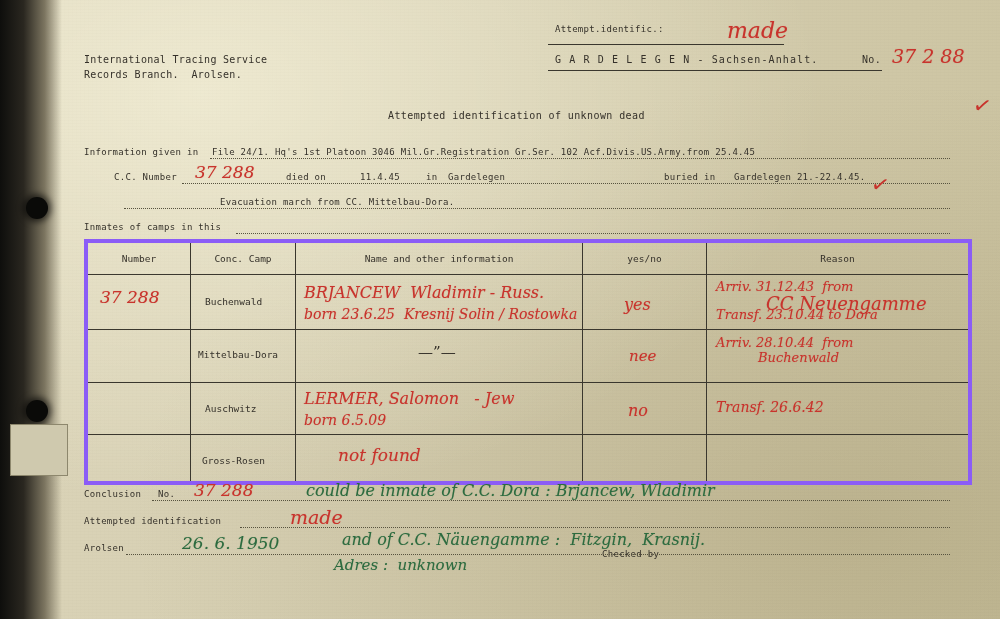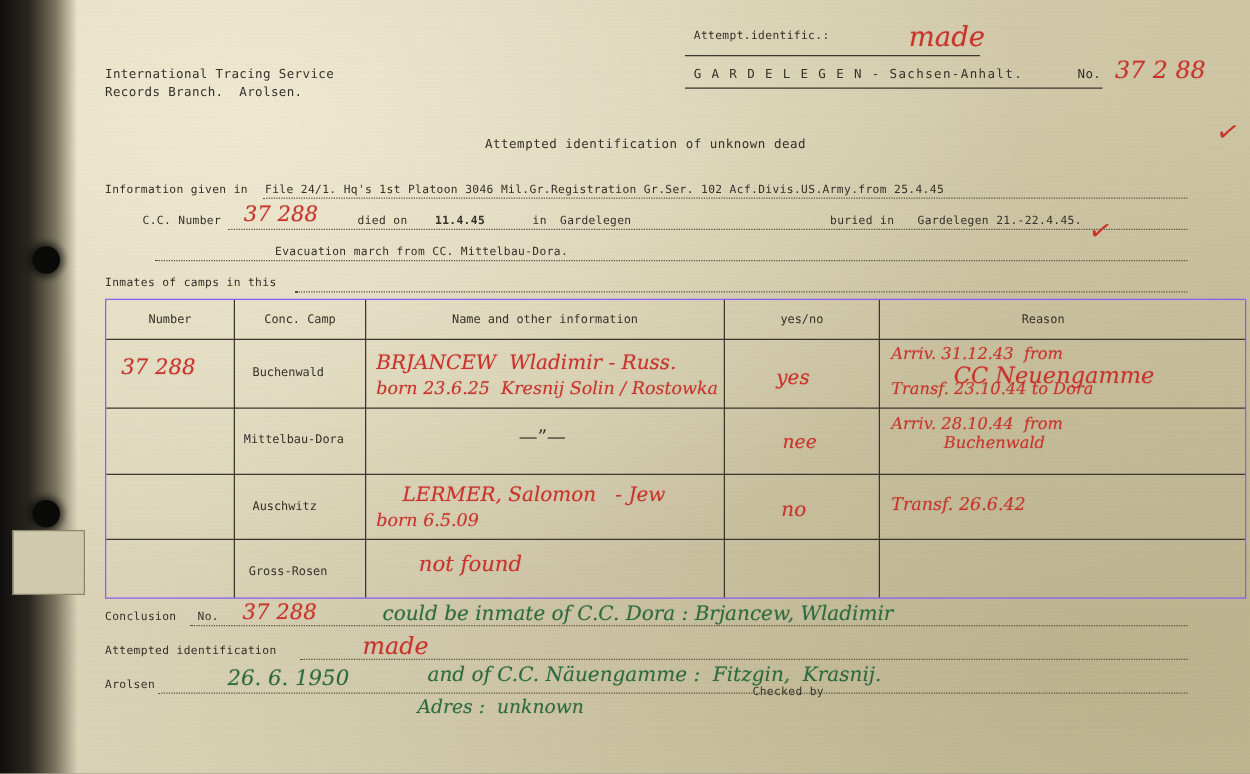--- a/index.html
+++ b/index.html
@@ -103,22 +103,21 @@
     border-bottom: 1px solid #3a372e;
   }
 
   
   .table {
     position: absolute;
     left: 22px;
     top: 231px;
     width: 880px;
     height: 238px;
-    border: 1px solid #8b5cf6;
-    padding-left: 31px;
+    border: 4px solid #8b5cf6;
   }
   .vline {
     position: absolute;
     top: 0; bottom: 0;
     width: 1px;
     background: #3a372e;
   }
   .hline {
     position: absolute;
     left: 0; right: 0;
@@ -182,21 +181,21 @@
 
     <div class="typed" style="left:326px; top:102px; letter-spacing:0.4px;">Attempted identification of unknown dead</div>
 
     <div class="typed sm" style="left:22px; top:139px;">Information given in</div>
     <div class="typed sm" style="left:150px; top:139px;">File 24/1. Hq's 1st Platoon 3046 Mil.Gr.Registration Gr.Ser. 102 Acf.Divis.US.Army.from 25.4.45</div>
     <div class="hdr-line" style="left:148px; top:150px; width:740px; border-bottom:1px dotted #57533f;"></div>
 
     <div class="typed sm" style="left:52px; top:164px;">C.C. Number</div>
     <div class="hand" style="left:133px; top:154px; font-size:17px;">37 288</div>
     <div class="typed sm" style="left:224px; top:164px;">died on</div>
-    <div class="typed sm" style="left:286px; top:164px;font-weight:bold;">11.4.45</div>
+    <div class="typed sm" style="left:298px; top:164px;">11.4.45</div>
     <div class="typed sm" style="left:364px; top:164px;">in</div>
     <div class="typed sm" style="left:386px; top:164px;">Gardelegen</div>
     <div class="typed sm" style="left:602px; top:164px;">buried in</div>
     <div class="typed sm" style="left:672px; top:164px;">Gardelegen 21.-22.4.45.</div>
     <div class="hdr-line" style="left:120px; top:175px; width:768px; border-bottom:1px dotted #57533f;"></div>
 
     <div class="typed sm" style="left:158px; top:189px;">Evacuation march from CC. Mittelbau-Dora.</div>
     <div class="hdr-line" style="left:62px; top:200px; width:826px; border-bottom:1px dotted #57533f;"></div>
 
     <div class="typed sm" style="left:22px; top:214px;">Inmates of camps in this</div>
@@ -229,21 +228,21 @@
       <div class="hand" style="left:678px; top:50px; font-size:18px;">CC Neuengamme</div>
       <div class="hand" style="left:628px; top:64px; font-size:13px;">Transf. 23.10.44 to Dora</div>
 
       <div class="celltyped" style="left:110px; top:106px;">Mittelbau-Dora</div>
       <div class="ditto" style="left:330px; top:100px;">—”—</div>
       <div class="hand" style="left:541px; top:104px; font-size:15px;">nee</div>
       <div class="hand" style="left:628px; top:92px; font-size:13px;">Arriv. 28.10.44  from</div>
       <div class="hand" style="left:670px; top:107px; font-size:13px;">Buchenwald</div>
 
       <div class="celltyped" style="left:117px; top:160px;">Auschwitz</div>
-      <div class="hand" style="left:216px; top:146px; font-size:16px;margin-left:21px;">LERMER, Salomon   - Jew</div>
+      <div class="hand" style="left:216px; top:146px; font-size:16px;">LERMER, Salomon   - Jew</div>
       <div class="hand" style="left:216px; top:169px; font-size:14px;">born 6.5.09</div>
       <div class="hand" style="left:540px; top:158px; font-size:16px;">no</div>
       <div class="hand" style="left:628px; top:156px; font-size:14px;">Transf. 26.6.42</div>
 
       <div class="celltyped" style="left:114px; top:212px;">Gross-Rosen</div>
       <div class="hand" style="left:250px; top:202px; font-size:17px;">not found</div>
     </div>
 
     <div class="check" style="left:911px; top:85px;">✓</div>
     <div class="check" style="left:809px; top:164px;">✓</div>

